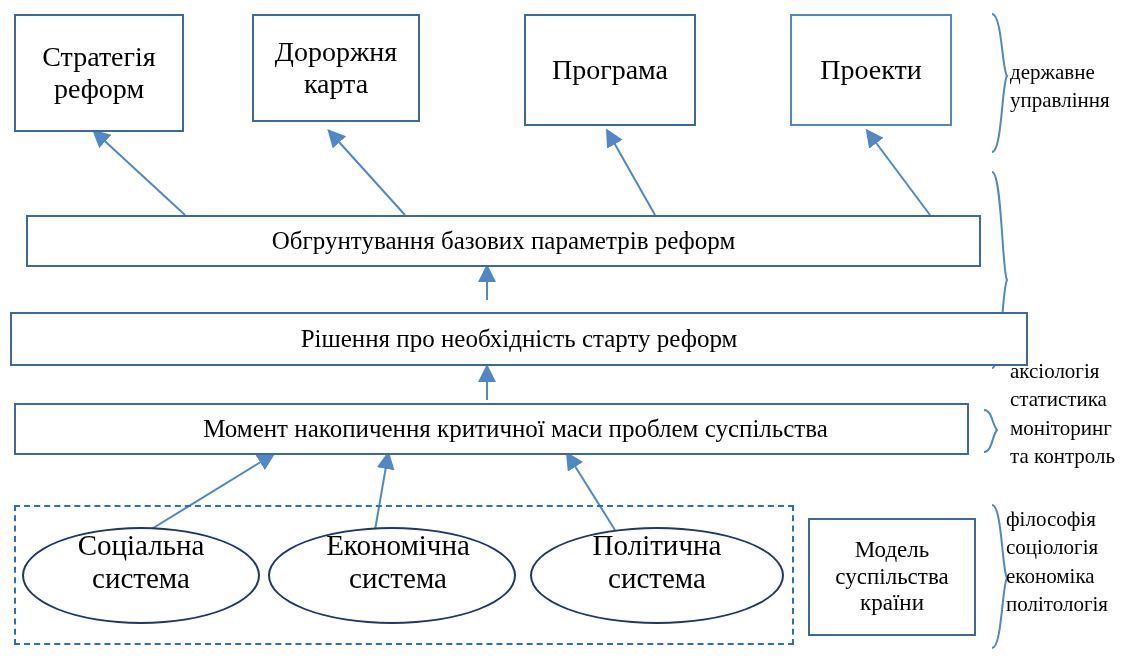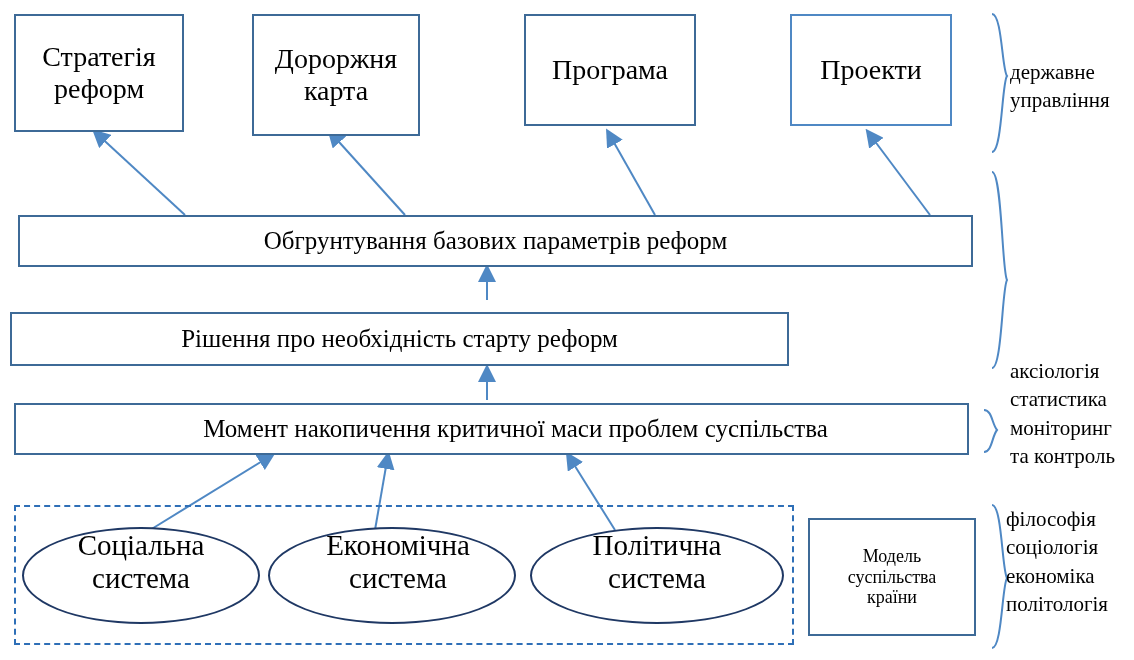--- a/index.html
+++ b/index.html
@@ -112,38 +112,38 @@
     </g>
   </svg>
 
   <div class="dashed-region" style="left:14px; top:505px; width:780px; height:140px;"></div>
 
   <div class="box" style="left:14px; top:14px; width:170px; height:118px;">
     <span style="white-space: pre-line;">Стратегія
 реформ</span>
   </div>
 
-  <div class="box" style="left:252px; top:14px; width:168px; height:122px;">
+  <div class="box" style="left:252px; top:14px; width:168px; height:108px;">
     <span style="white-space: pre-line;">Дороржня
 карта</span>
   </div>
 
   <div class="box" style="left:524px; top:14px; width:172px; height:112px;">
     <span style="white-space: pre-line;">Програма</span>
   </div>
 
   <div class="box thin" style="left:790px; top:14px; width:162px; height:112px;">
     <span style="white-space: pre-line;">Проекти</span>
   </div>
 
-  <div class="box wide" style="left:18px; top:215px; width:955px; height:52px;">
+  <div class="box wide" style="left:26px; top:215px; width:955px; height:52px;">
     <span>Обгрунтування базових параметрів реформ</span>
   </div>
 
-  <div class="box wide" style="left:10px; top:312px; width:779px; height:54px;">
+  <div class="box wide" style="left:10px; top:312px; width:1018px; height:54px;">
     <span>Рішення про необхідність старту реформ</span>
   </div>
 
   <div class="box wide" style="left:14px; top:403px; width:955px; height:52px;padding-left:48px;">
     <span>Момент накопичення критичної маси проблем суспільства</span>
   </div>
 
   <div class="ellipse" style="left:22px; top:527px; width:238px; height:97px;">
     <span style="white-space: pre-line;">Соціальна
 система</span>
@@ -152,21 +152,21 @@
   <div class="ellipse" style="left:268px; top:527px; width:248px; height:97px;">
     <span style="white-space: pre-line; margin-left: 12px;">Економічна
 система</span>
   </div>
 
   <div class="ellipse" style="left:530px; top:527px; width:254px; height:97px;">
     <span style="white-space: pre-line;">Політична
 система</span>
   </div>
 
-  <div class="box" style="left:808px; top:518px; width:168px; height:118px; font-size:18px;">
+  <div class="box" style="left:808px; top:518px; width:168px; height:118px; font-size:23px;">
     <span style="white-space: pre-line;">Модель
 суспільства
 країни</span>
   </div>
 
   <div class="side-label lbl-center" style="left:1010px; top:58px; width:120px;">державне
 управління</div>
 
   <div class="side-label lbl-center" style="left:1010px; top:357px; width:120px;">аксіологія
 статистика

